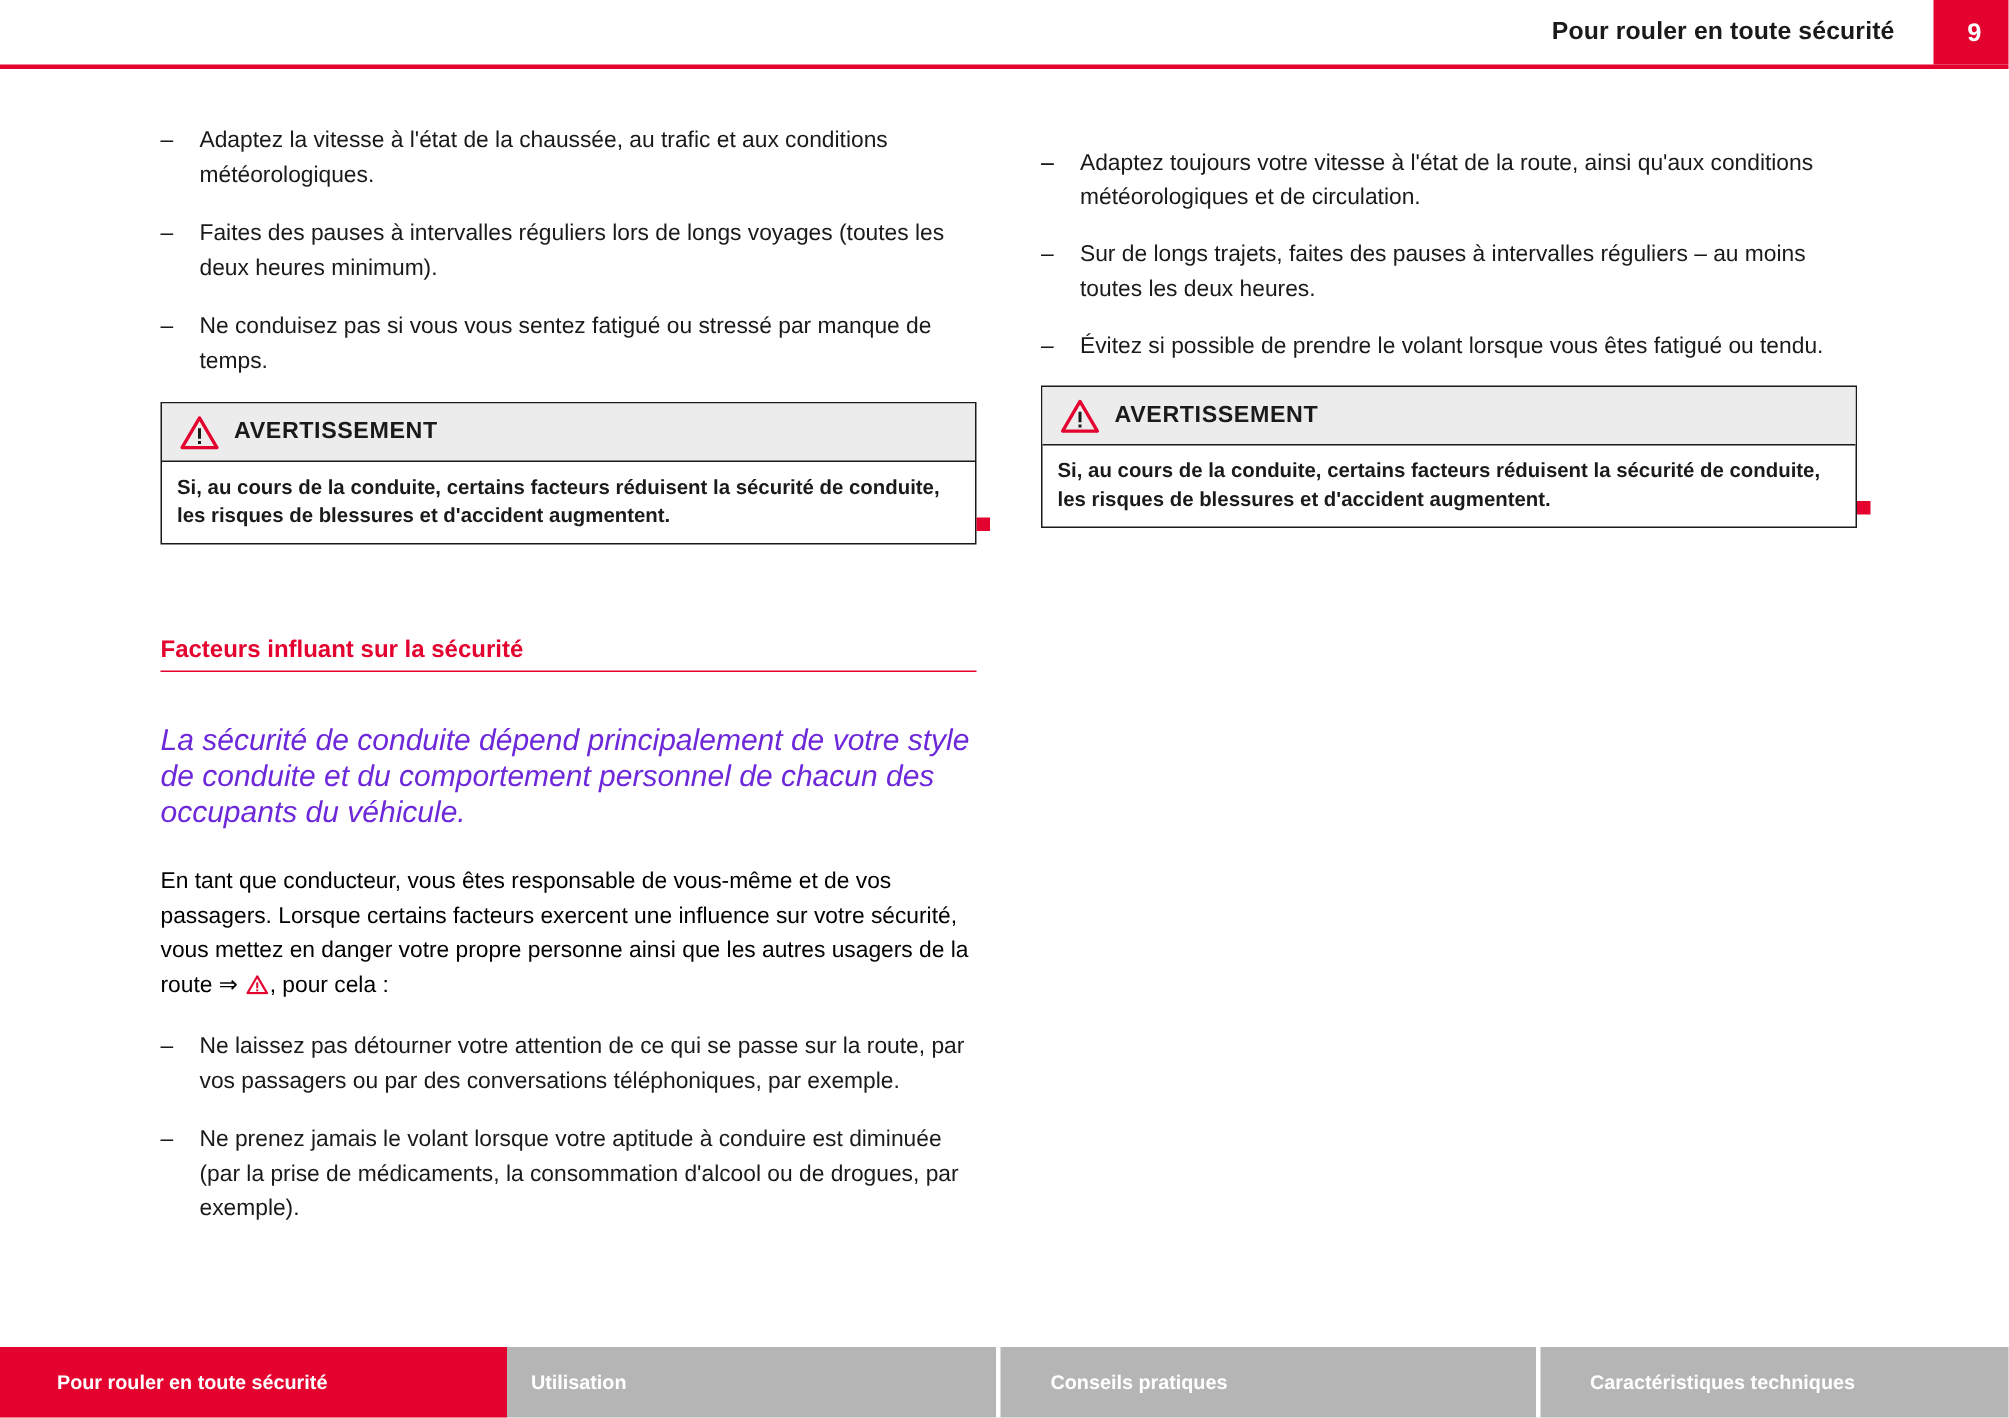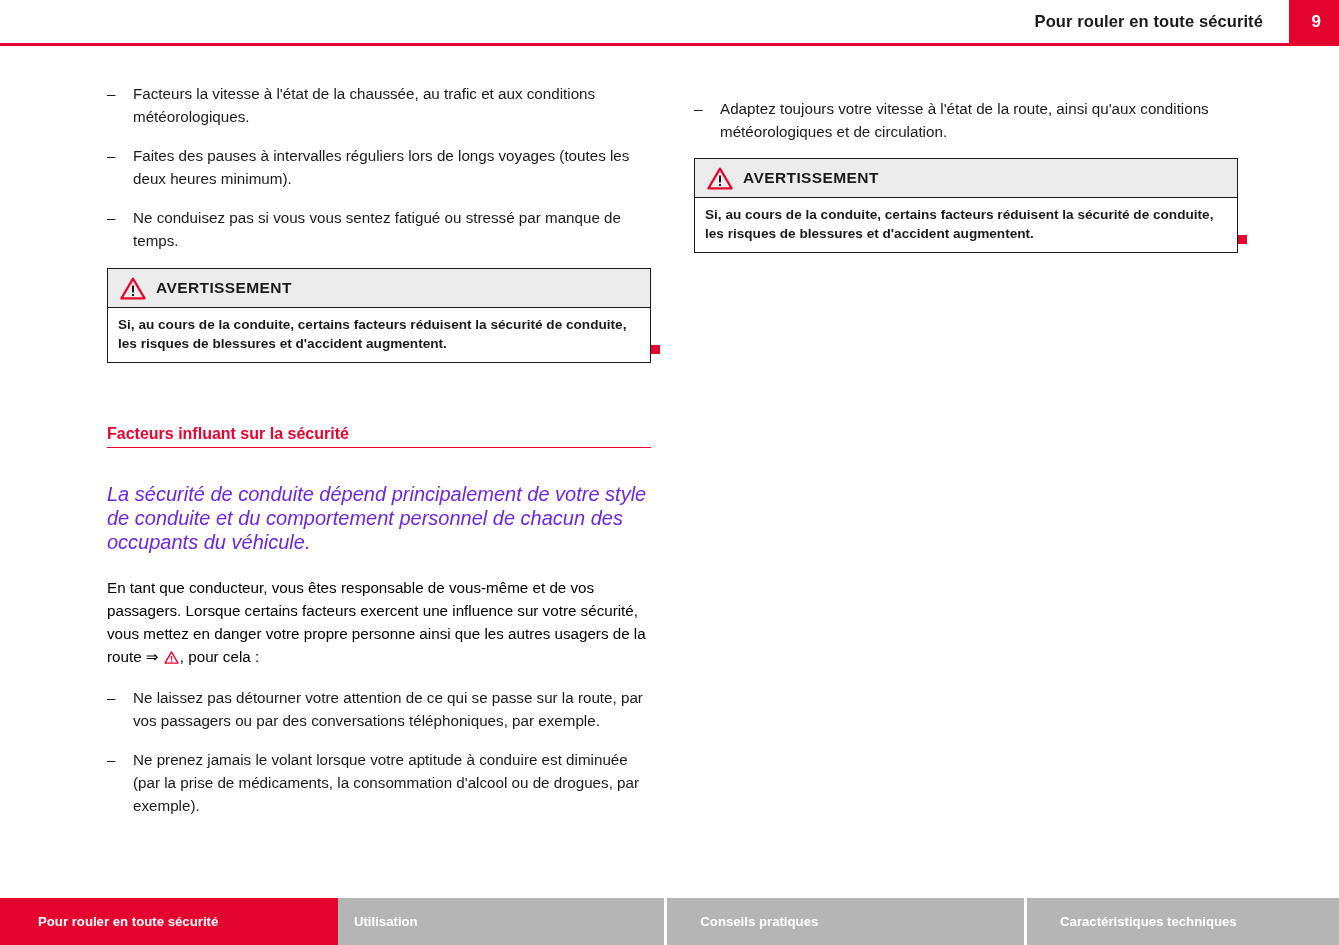--- a/index.html
+++ b/index.html
@@ -208,21 +208,21 @@
   <div class="header-rule"></div>
   <div class="header-page-box"></div>
   <div class="header-page-num">9</div>
 </div>
 
 <div class="col col-left">
 
   <ul class="dash-list">
     <li>
       <span class="dash">–</span>
-      <span>Facteurs la vitesse à l'état de la chaussée, au trafic et aux conditions météorologiques.</span>
+      <span>Adaptez la vitesse à l'état de la chaussée, au trafic et aux conditions météorologiques.</span>
     </li>
     <li>
       <span class="dash">–</span>
       <span>Faites des pauses à intervalles réguliers lors de longs voyages (toutes les deux heures minimum).</span>
     </li>
     <li>
       <span class="dash">–</span>
       <span>Ne conduisez pas si vous vous sentez fatigué ou stressé par manque de temps.</span>
     </li>
   </ul>
@@ -270,23 +270,25 @@
   <ul class="dash-list tight">
     <li>
       <span class="dash">–</span>
     </li>
     <li>
       <span class="dash">–</span>
       <span>Adaptez toujours votre vitesse à l'état de la route, ainsi qu'aux conditions météorologiques et de circulation.</span>
     </li>
     <li>
       <span class="dash">–</span>
-    </li>
-    <li>
-      <span class="dash">–</span>
+      <span>Sur de longs trajets, faites des pauses à intervalles réguliers – au moins toutes les deux heures.</span>
+    </li>
+    <li>
+      <span class="dash">–</span>
+      <span>Évitez si possible de prendre le volant lorsque vous êtes fatigué ou tendu.</span>
     </li>
   </ul>
 
   <div class="warning-box">
     <div class="warning-head">
       <svg class="tri-icon" viewBox="0 0 26 23">
         <path d="M13 1.6 L24.6 21.4 L1.4 21.4 Z" fill="none" stroke="#e3032e" stroke-width="2.2" stroke-linejoin="round"></path>
         <rect x="12" y="8.5" width="2" height="7" fill="#1a1a1a"></rect>
         <rect x="12" y="17" width="2" height="2" fill="#1a1a1a"></rect>
       </svg>

